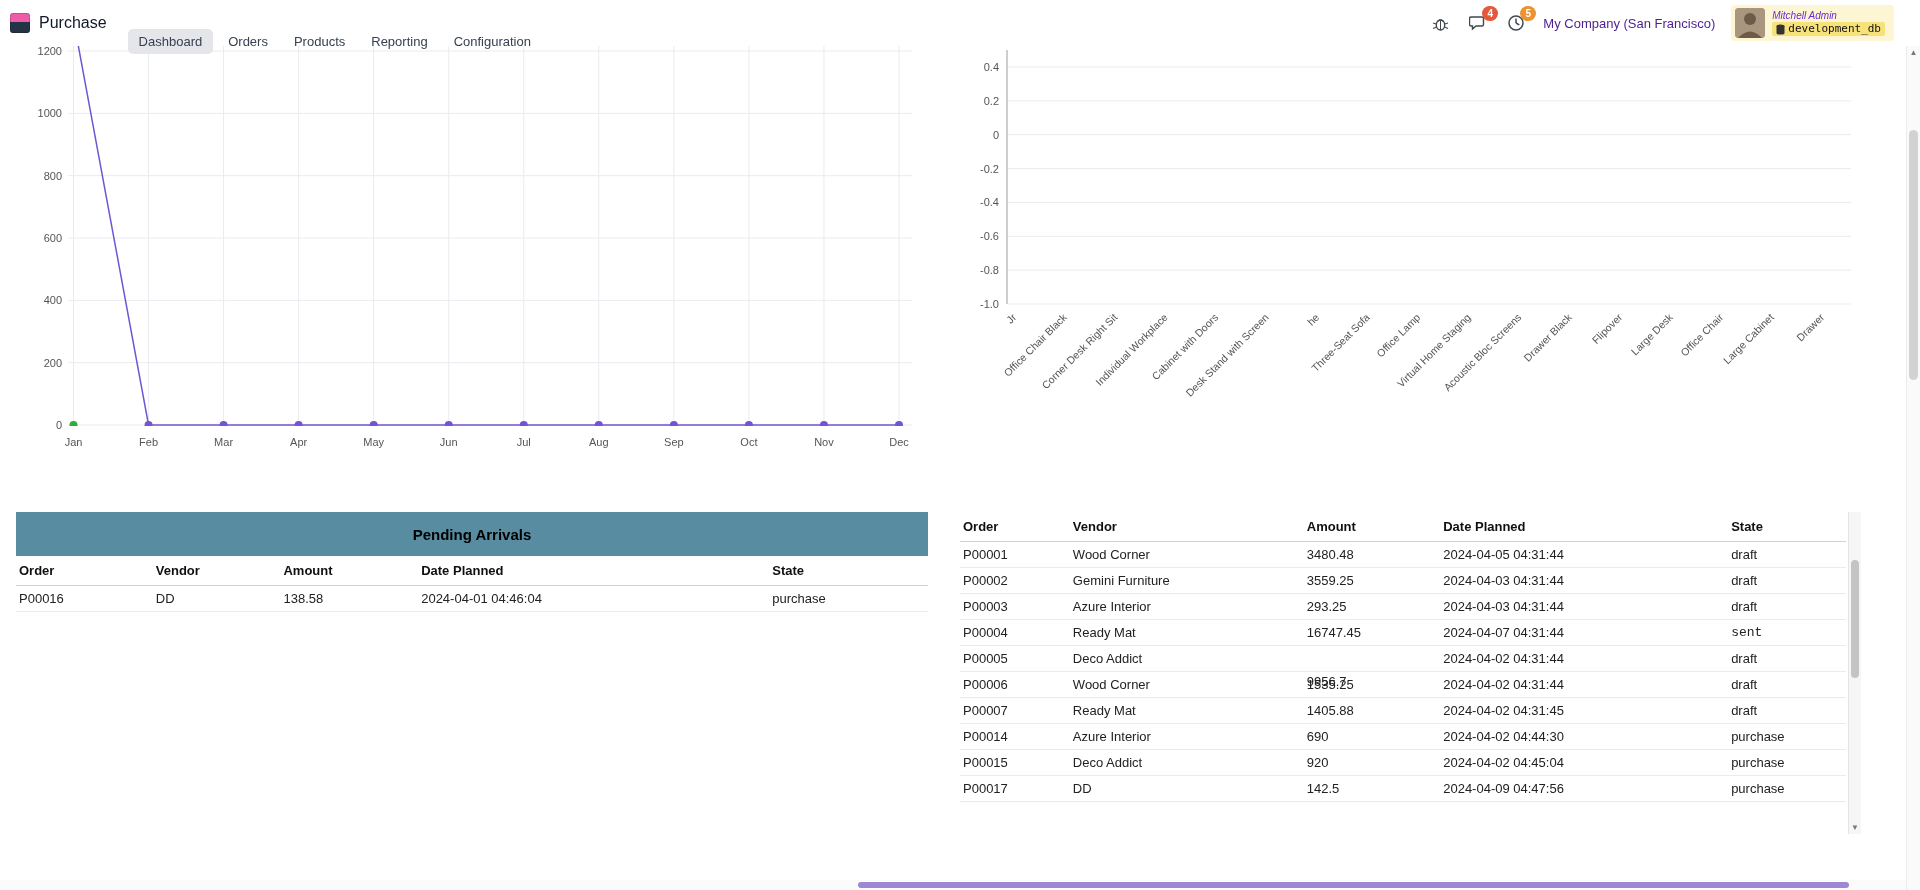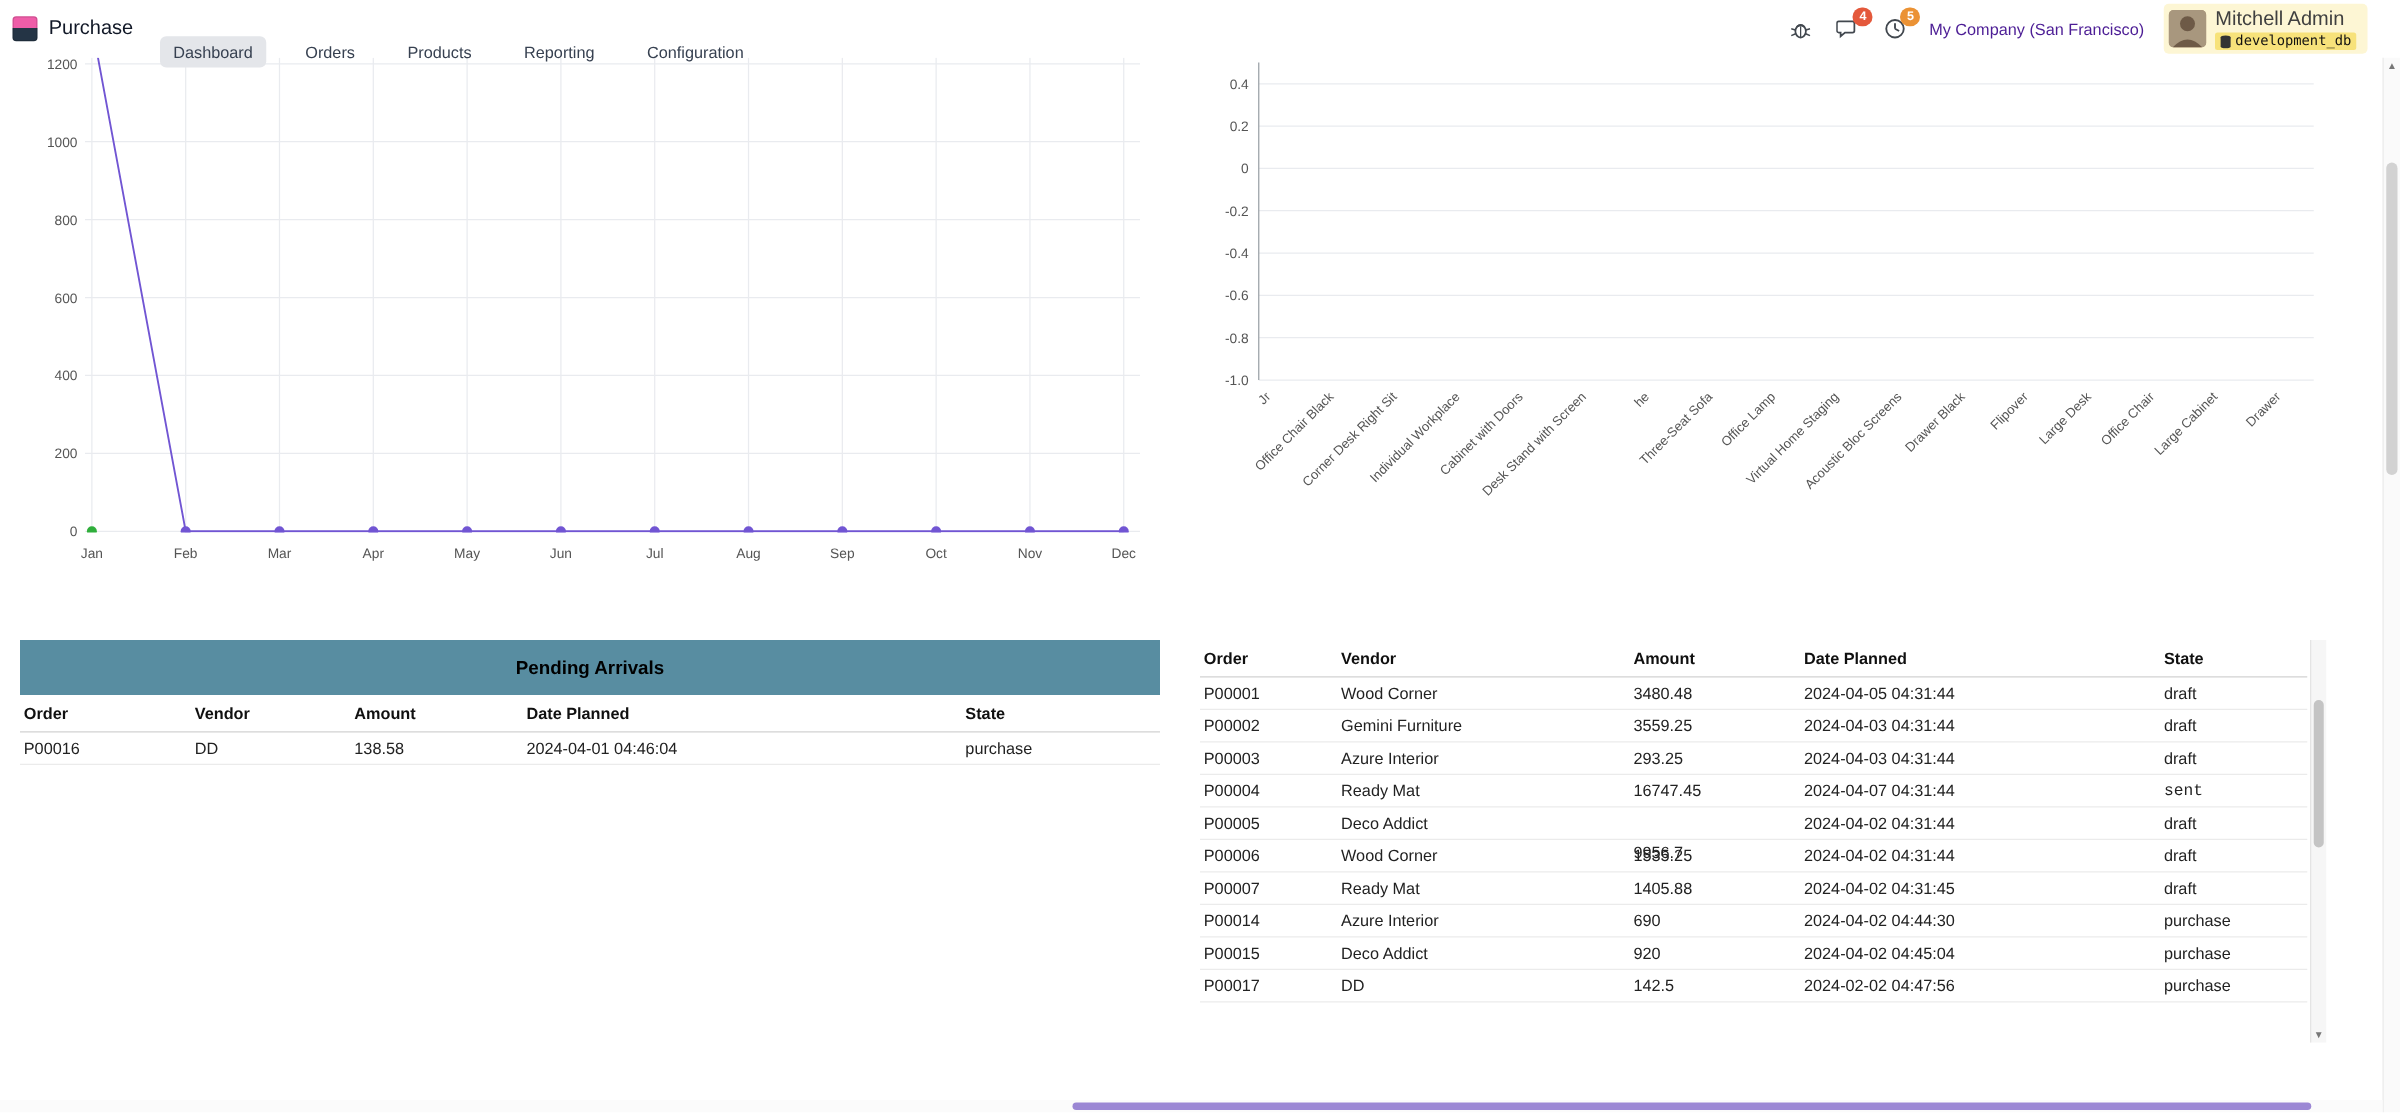--- a/index.html
+++ b/index.html
@@ -15,35 +15,35 @@
     display:flex; justify-content:space-between; align-items:center;
     background:#fff; padding:0 10px; z-index:5;
   }
   .nav-left{ display:flex; align-items:center; gap:9px; }
   .apps-icon{
     width:20px; height:20px; border-radius:3px; cursor:pointer;
     background:linear-gradient(#ef5da8 0 46%, #243445 46% 100%);
     box-shadow:inset 0 0 0 1px rgba(0,0,0,.15);
   }
   .app-name{ font-size:16px; font-weight:500; color:#111827; margin-right:12px; cursor:pointer;}
-  .menu{ display:flex; gap:20px;margin-top:36px; }
+  .menu{ display:flex; gap:4px;margin-top:36px; }
   .menu-item{ font-size:13px; color:#374151; padding:5px 11px; border-radius:5px; cursor:pointer; white-space:nowrap;}
   .menu-item.active{ background:#e4e6ea; }
 
   .nav-right{ display:flex; align-items:center; gap:16px; padding-right:16px; }
   .icon-btn{ position:relative; width:22px; height:22px; display:flex; align-items:center; justify-content:center; cursor:pointer; color:#42484f;}
   .badge{
     position:absolute; top:-6px; right:-9px; min-width:16px; height:15px; border-radius:8px;
     color:#fff; font-size:10px; line-height:15px; text-align:center; padding:0 4px; font-weight:bold;
   }
   .company{ font-size:13px; color:#4c1d95; cursor:pointer; white-space:nowrap;}
   .user{ display:flex; align-items:center; gap:7px; padding:3px 9px 3px 4px; border-radius:4px; cursor:pointer; }
   .avatar{ width:30px; height:30px; border-radius:4px; overflow:hidden; background:#b49a7b; flex:0 0 auto;}
   .user-text{ display:flex; flex-direction:column; align-items:flex-start; line-height:1.25; }
-  .user-name{ font-size:16px; color:#404040; }
+  .user-name{ font-size:10px; color:#6d28d9;font-style:italic; }
   .db-badge{
     display:inline-flex; align-items:center; gap:3px;
     font-family:"DejaVu Sans Mono", monospace; font-size:11px; color:#111;
     padding:0 4px; border-radius:2px;
   }
 
   
   #line-chart-box{ position:absolute; left:12px; top:46px; width:905px; height:420px; }
   #bar-chart-box{ position:absolute; left:965px; top:46px; width:895px; height:420px; }
   svg text{ font-family:"Liberation Sans", sans-serif; }
@@ -354,21 +354,21 @@
         <span class="cell" style="width: 12.4%;">P00015</span>
         <span class="cell" style="width: 26.4%;">Deco Addict</span>
         <span class="cell" style="width: 15.4%;">920</span>
         <span class="cell" style="width: 32.5%;">2024-04-02 04:45:04</span>
         <span class="cell" style="width: 13.3%;">purchase</span>
       </div>
       <div class="trow">
         <span class="cell" style="width: 12.4%;">P00017</span>
         <span class="cell" style="width: 26.4%;">DD</span>
         <span class="cell" style="width: 15.4%;">142.5</span>
-        <span class="cell" style="width: 32.5%;">2024-02-02 04:47:56</span>
+        <span class="cell" style="width: 32.5%;">2024-04-09 04:47:56</span>
         <span class="cell" style="width: 13.3%;">purchase</span>
       </div>
     </div>
 </section>
 
 <div class="upcoming-scroll">
   <div class="thumb"></div>
   <div class="arrow-down">▼</div>
 </div>
 

